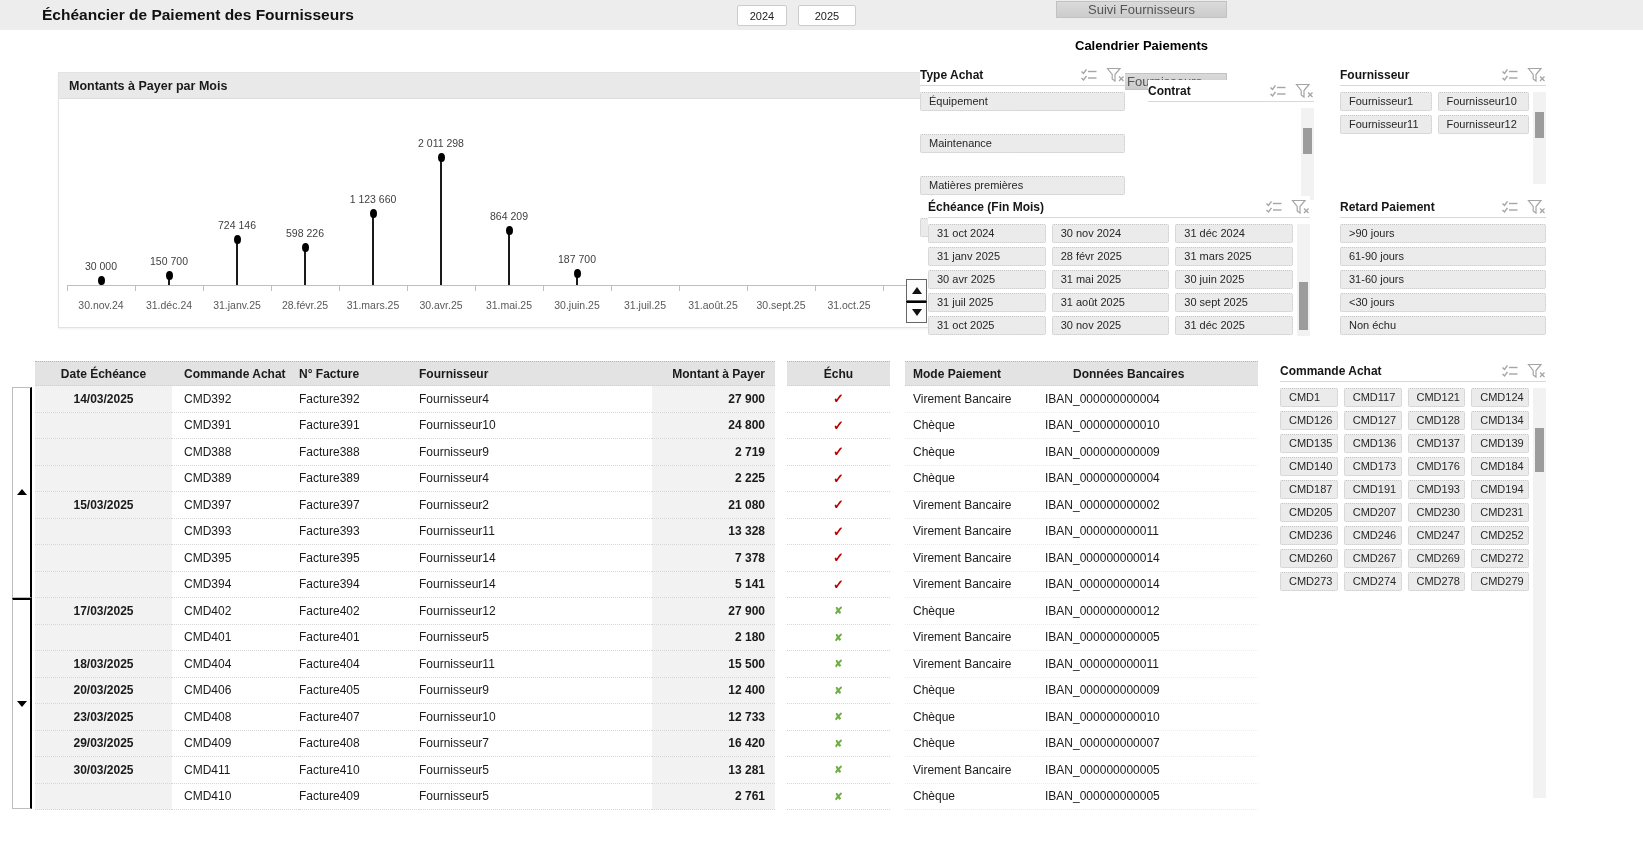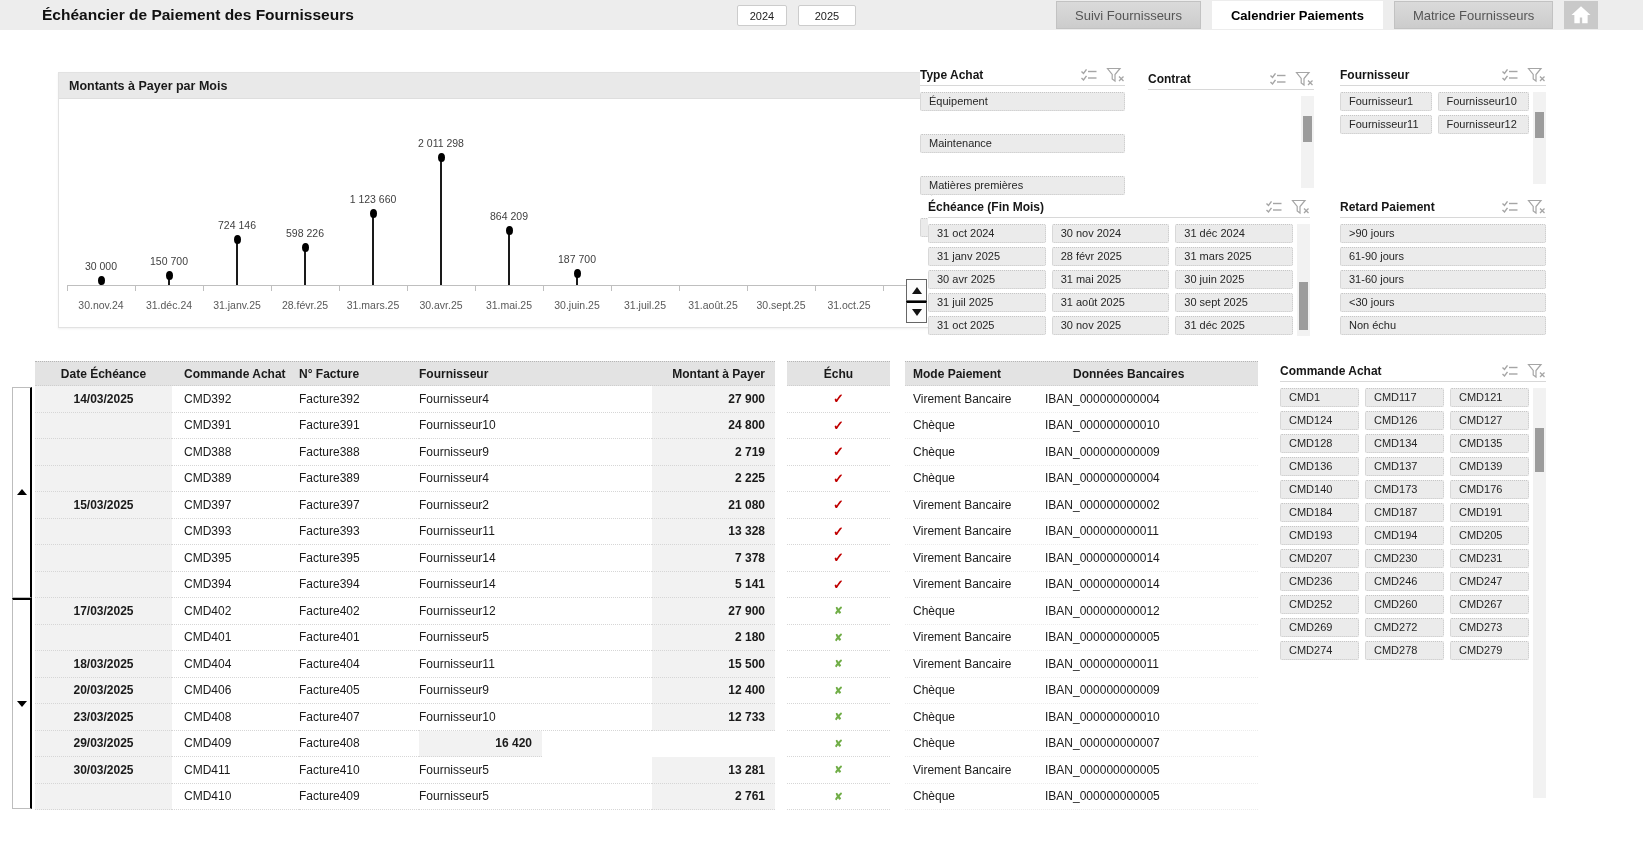--- a/index.html
+++ b/index.html
@@ -7,21 +7,21 @@
   body { font-family: "Liberation Sans", sans-serif; color:#1a1a1a; }
   .canvas { position:relative; width:1643px; height:861px; background:#ffffff; overflow:hidden; }
 
   
   .topbar { position:absolute; left:0; top:0; width:1643px; height:30px; background:#ededed; }
   .page-title { position:absolute; left:42px; top:6px; font-size:15.5px; font-weight:bold; color:#111; }
   .years { position:absolute; left:737px; top:5px; display:flex; gap:11px; }
   .year-btn { width:50px; height:21px; background:#fff; border:1px solid #cccccc; border-radius:2px;
               font-family:inherit; font-size:11px; color:#222; text-align:center; cursor:pointer; }
   .year-btn:last-child { width:58px; }
-  .nav { position:absolute; left:1056px; top:1px; display:flex; gap:11px; align-items:stretch; height:28px; }
+  .nav { position:absolute; left:1056px; top:1px; display:flex; gap:19px; align-items:stretch; height:28px;flex-direction:column; }
   .nav-btn { padding:0 18px; background:linear-gradient(#dadada,#cccccc); border:1px solid #c2c2c2;
              font-family:inherit; font-size:13px; color:#555; cursor:pointer; white-space:nowrap; }
   .nav-btn.active { background:#ffffff; border-color:#ffffff; font-weight:bold; color:#000; }
   .home-btn { width:34px; background:#c9c9c9; border:none; display:flex; align-items:center; justify-content:center; cursor:pointer; }
 
   
   .chart-panel { position:absolute; left:10px; top:72px; width:874px; height:256px; background:#fff;
                  border:1px solid #e2e2e2; box-shadow:0 1px 2px rgba(0,0,0,.06);margin-left:48px; }
   .chart-title { height:26px; line-height:26px; background:#e9e9e9; font-size:12.5px; font-weight:bold; padding-left:10px; border-bottom:1px solid #dedede; }
   .chart-body { position:relative; height:228px; }
@@ -44,21 +44,21 @@
   .slicer { position:absolute; background:#fff; }
   .slicer-head { height:22px; display:flex; align-items:center; border-bottom:1px solid #d8d8d8; margin-bottom:6px; }
   .slicer-title { flex:1; font-size:12px; font-weight:bold; color:#161616; white-space:nowrap; }
   .icon-btn { color:#a5a5a5; margin-left:8px; display:flex; align-items:center; cursor:pointer; }
   .slicer-items { display:grid; gap:4px 6px; }
   .slicer-item { height:19px; line-height:17px; background:#ebebeb; border:1px dotted #c6c6c6; border-radius:2px;
                  padding-left:8px; font-size:11px; color:#262626; white-space:nowrap; overflow:hidden; cursor:pointer; }
   .vscroll { position:absolute; right:0; top:28px; bottom:2px; width:13px; background:#f2f2f2; }
   .vthumb { position:absolute; left:2px; width:9px; background:#9c9c9c; }
   .s-type        { left:920px;  top:64px;  width:205px; height:122px; }
-  .s-contrat     { left:1148px; top:68px;  width:166px; height:122px; }
+  .s-contrat     { left:1148px; top:80px;  width:166px; height:122px; }
   .s-fournisseur { left:1340px; top:64px;  width:206px; height:122px; }
   .s-echeance    { left:928px;  top:196px; width:382px; height:142px; }
   .s-retard      { left:1340px; top:196px; width:206px; height:142px; }
   .s-commande    { left:1280px; top:360px; width:266px; height:440px; }
 
   
   .table-wrap { position:absolute; left:10px; top:361px; width:880px; height:450px; }
   .spin { position:absolute; left:2px; top:26px; width:20px; height:422px; display:flex; flex-direction:column; }
   .spin-half { flex:1; background:#fff; border:1px solid #bdbdbd; border-right:2px solid #000; display:flex; align-items:center; justify-content:center; cursor:pointer; }
   .spin-half + .spin-half { border-top:2px solid #000; }
@@ -338,21 +338,21 @@
             <line x1="8" y1="10" x2="16.5" y2="10" stroke="currentColor" stroke-width="1.4"></line>
           </svg>
         </span>
         <span class="icon-btn">
           <svg viewBox="0 0 19 16" width="19" height="16">
             <path d="M1.5 1.5h12.5l-5 6v6.5l-2.8-2V7.5z" fill="none" stroke="currentColor" stroke-width="1.2"></path>
             <path d="M13 9.5l4.5 4.5m0-4.5L13 14" stroke="currentColor" stroke-width="1.3"></path>
           </svg>
         </span>
       </div>
-      <div class="slicer-items" style="grid-template-columns: repeat(3, 1fr); margin-right: 17px;">
+      <div class="slicer-items" style="grid-template-columns: repeat(4, 1fr); margin-right: 17px;">
         <div class="slicer-item">CMD1</div>
         <div class="slicer-item">CMD117</div>
         <div class="slicer-item">CMD121</div>
         <div class="slicer-item">CMD124</div>
         <div class="slicer-item">CMD126</div>
         <div class="slicer-item">CMD127</div>
         <div class="slicer-item">CMD128</div>
         <div class="slicer-item">CMD134</div>
         <div class="slicer-item">CMD135</div>
         <div class="slicer-item">CMD136</div>
@@ -493,20 +493,21 @@
           <div class="cell c-date">23/03/2025</div>
           <div class="cell c-cmd">CMD408</div>
           <div class="cell c-fact">Facture407</div>
           <div class="cell c-fourn">Fournisseur10</div>
           <div class="cell c-mont">12 733</div>
         </div>
         <div class="t-row">
           <div class="cell c-date">29/03/2025</div>
           <div class="cell c-cmd">CMD409</div>
           <div class="cell c-fact">Facture408</div>
+          <div class="cell c-fourn">Fournisseur7</div>
           <div class="cell c-mont">16 420</div>
         </div>
         <div class="t-row">
           <div class="cell c-date">30/03/2025</div>
           <div class="cell c-cmd">CMD411</div>
           <div class="cell c-fact">Facture410</div>
           <div class="cell c-fourn">Fournisseur5</div>
           <div class="cell c-mont">13 281</div>
         </div>
         <div class="t-row">

